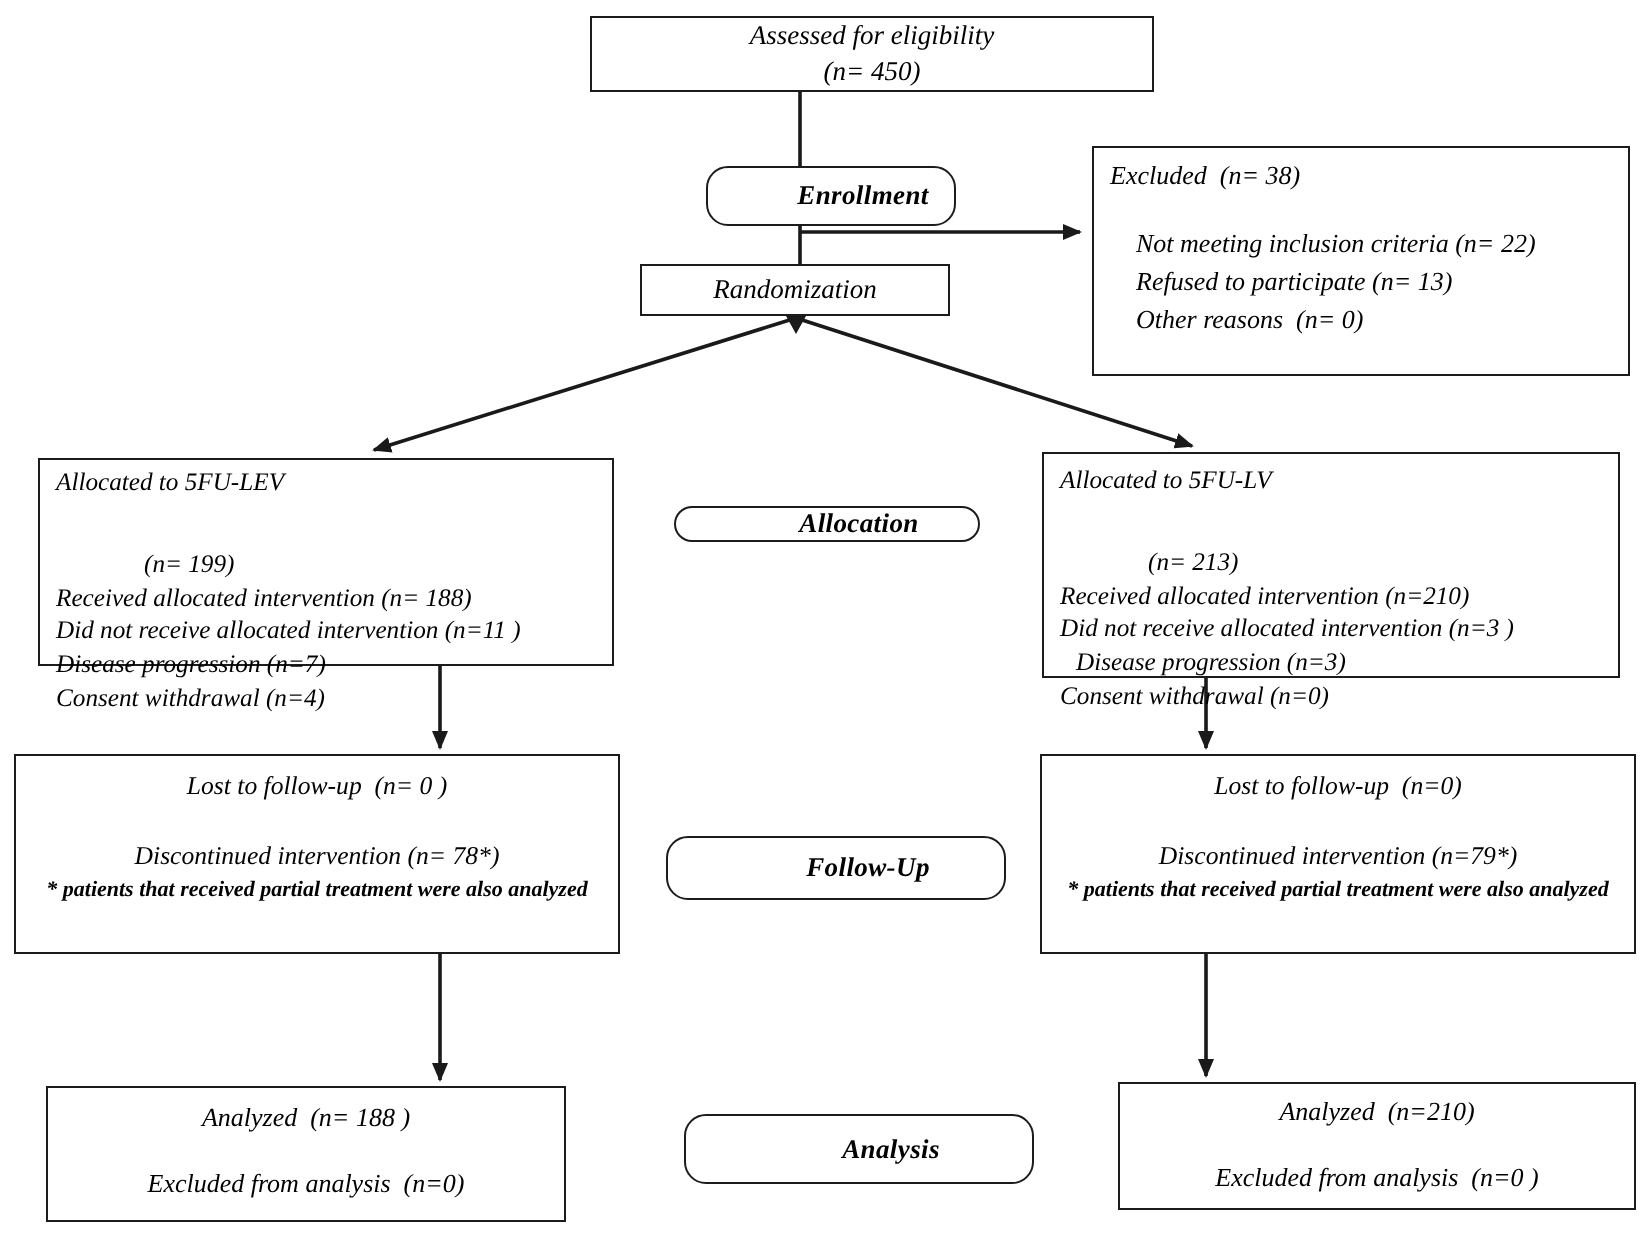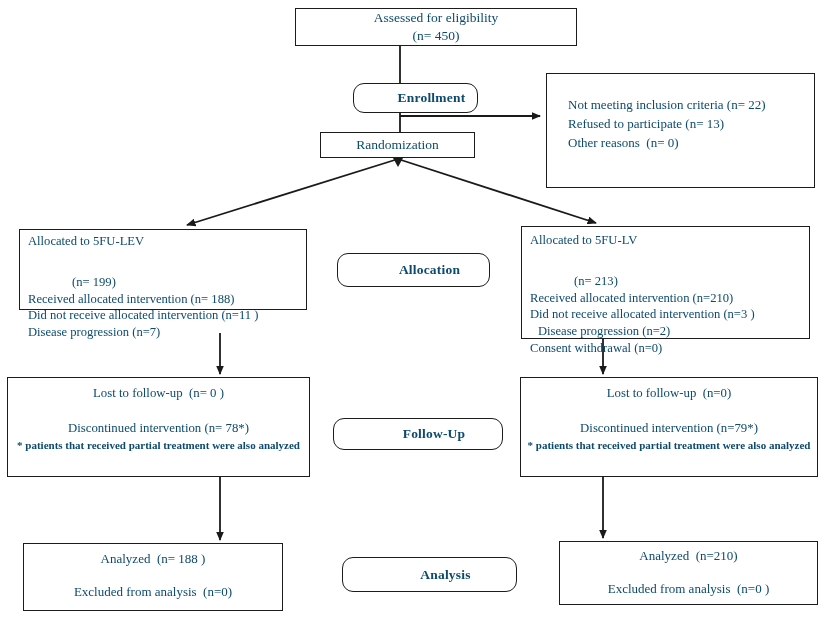--- a/index.html
+++ b/index.html
@@ -1,19 +1,20 @@
 <!DOCTYPE html>
 <html><head>
 <meta charset="utf-8">
 <style>
   html,body{margin:0;padding:0;background:#ffffff;}
   .canvas{
     position:relative;width:825px;height:617px;background:#ffffff;
-    font-family:"Liberation Serif","DejaVu Serif",serif;color:#0c4a6e;
+    font-family:"Liberation Serif","DejaVu Serif",serif;color:#000000;
     overflow:hidden;
+    font-style:italic;
   }
   .arrows{position:absolute;left:0;top:0;z-index:1;pointer-events:none;}
   .box{
     position:absolute;background:#fff;border:1.6px solid #1c1c1c;
     box-sizing:border-box;z-index:2;font-size:13px;line-height:1.3;
   }
   .t{white-space:pre-wrap;}
   .center{text-align:center;}
   .vcenter{display:flex;flex-direction:column;justify-content:center;}
   .rounded{
@@ -23,23 +24,23 @@
   .assessed{left:295px;top:8px;width:282px;height:38px;font-size:13.5px;}
   .enrollment{left:353px;top:83px;width:125px;height:30px;}
   .excluded{left:546px;top:73px;width:269px;height:115px;padding:6px 8px;}
   .excluded .items{margin-top:15px;padding-left:13px;}
   .excluded .items .t{line-height:19px;}
   .randomization{left:320px;top:132px;width:155px;height:26px;font-size:13.5px;}
   .alloc{width:288px;padding:3px 8px;font-size:12.6px;}
   .alloc .t{line-height:16.8px;}
   .alloc .indent{padding-left:44px;margin-top:24px;}
   .alloc .indent-sm{padding-left:8px;}
-  .alloc-left{left:19px;top:229px;height:81px;}
+  .alloc-left{left:19px;top:229px;height:104px;}
   .alloc-right{left:521px;top:226px;width:289px;height:113px;padding-top:5px;}
-  .label-allocation{left:337px;top:253px;width:153px;height:34px;}
+  .label-allocation{left:337px;top:253px;width:153px;height:18px;}
   .fup{padding:6px 6px;font-size:12.8px;text-align:center;height:100px;}
   .fup .t{line-height:18px;}
   .fup .disc{margin-top:17px;}
   .fup .foot{font-weight:bold;font-size:11px;line-height:17px;}
   .fup-left{left:7px;top:377px;width:303px;text-align:center;}
   .fup-right{left:520px;top:377px;width:298px;}
   .label-followup{left:333px;top:418px;width:170px;height:32px;}
   .ana{padding:6px 6px;font-size:13px;text-align:center;}
   .ana .t{line-height:18px;}
   .ana .second{margin-top:15px;}
@@ -74,45 +75,47 @@
   <div class="box assessed center vcenter">
     <div class="t">Assessed for eligibility</div>
     <div class="t">(n= 450)</div>
   </div>
 
   <div class="box enrollment rounded">
     <span class="t">Enrollment</span>
   </div>
 
   <div class="box excluded">
+    <div class="t">Excluded  (n= 38)</div>
     <div class="items">
       <div class="t">Not meeting inclusion criteria (n= 22)</div>
       <div class="t">Refused to participate (n= 13)</div>
       <div class="t">Other reasons  (n= 0)</div>
     </div>
   </div>
 
   <div class="box randomization center vcenter">
     <div class="t">Randomization</div>
   </div>
 
   <div class="box alloc alloc-left">
     <div class="t">Allocated to 5FU-LEV</div>
     <div class="t indent">(n= 199)</div>
     <div class="t">Received allocated intervention (n= 188)</div>
     <div class="t">Did not receive allocated intervention (n=11 )</div>
     <div class="t">Disease progression (n=7)</div>
+    <div class="t">Consent withdrawal (n=4)</div>
   </div>
 
   <div class="box alloc alloc-right">
     <div class="t">Allocated to 5FU-LV</div>
     <div class="t indent">(n= 213)</div>
     <div class="t">Received allocated intervention (n=210)</div>
     <div class="t">Did not receive allocated intervention (n=3 )</div>
-    <div class="t indent-sm">Disease progression (n=2)</div>
+    <div class="t indent-sm">Disease progression (n=3)</div>
     <div class="t">Consent withdrawal (n=0)</div>
   </div>
 
   <div class="box label-allocation rounded">
     <span class="t">Allocation</span>
   </div>
 
   <div class="box fup fup-left">
     <div class="t">Lost to follow-up  (n= 0 )</div>
     <div class="t disc">Discontinued intervention (n= 78*)</div>

